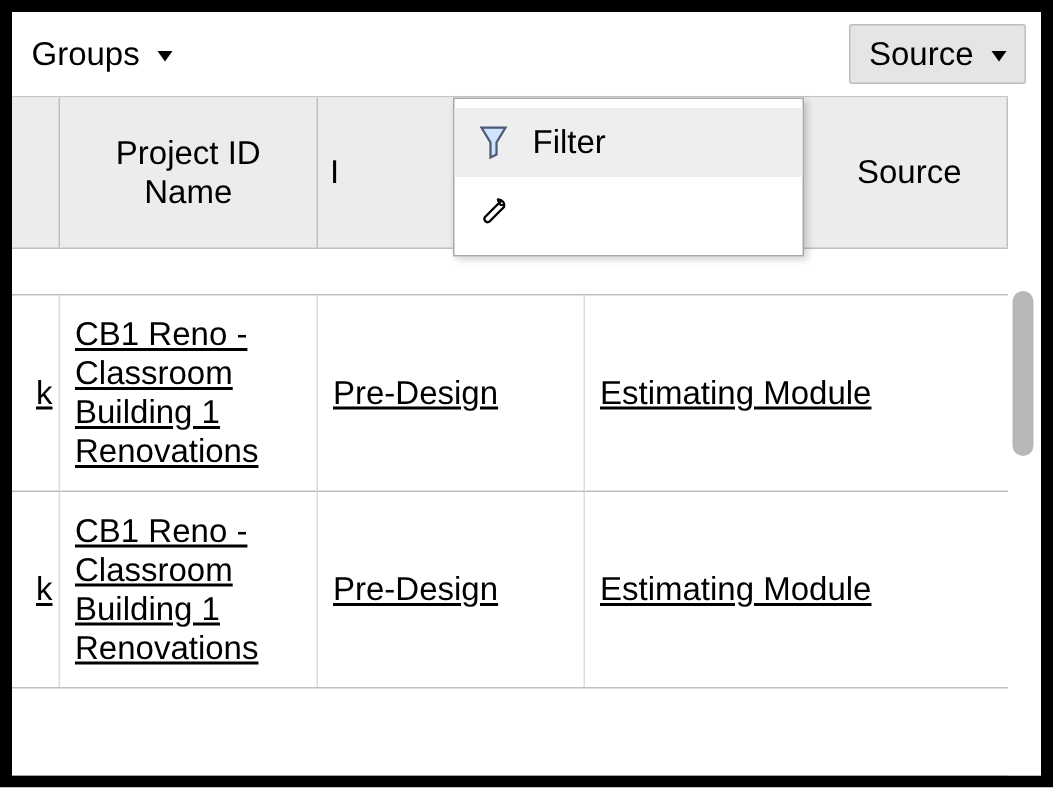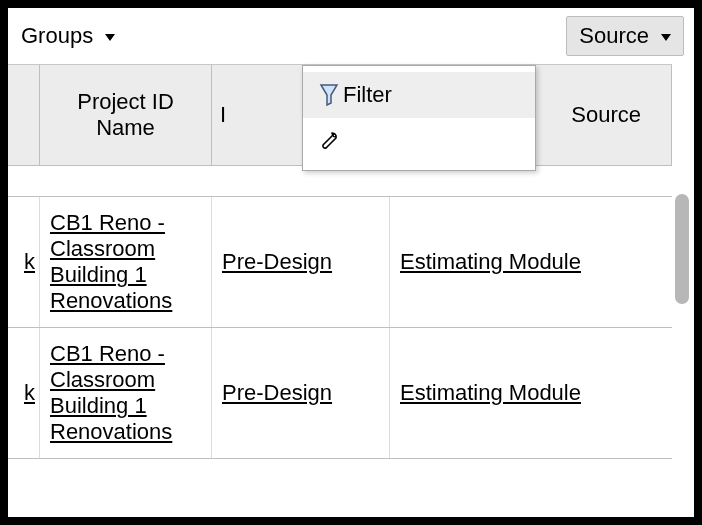--- a/index.html
+++ b/index.html
@@ -153,21 +153,21 @@
     width: 232px;
     background: #fff;
     border: 1px solid #a9a9a9;
     box-shadow: 2px 2px 5px rgba(0,0,0,0.2);
     z-index: 10;
     padding: 6px 0;
   }
   .dd-item {
     display: flex;
     align-items: center;
-    gap: 2px;
+    gap: 14px;
     height: 46px;
     padding: 0 14px;
     font-size: 22px;
     color: #000;
     cursor: default;
   }
   .dd-item.hover {
     background: #eeeeee;
   }
   .dd-icon {

